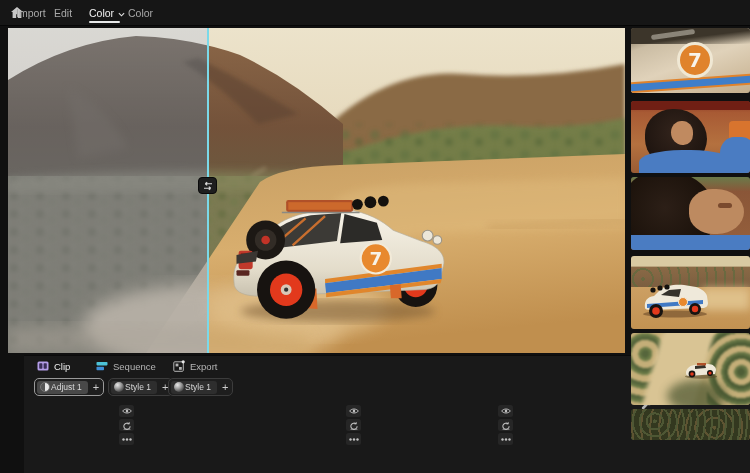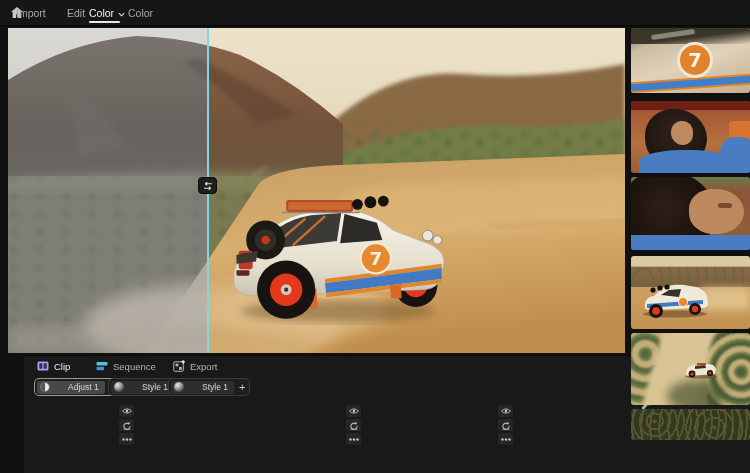--- a/index.html
+++ b/index.html
@@ -32,21 +32,21 @@
   .thumb{position:absolute;left:631px;width:119px;border-radius:3px;overflow:hidden;background:#222;cursor:pointer;}
   .layer{position:absolute;}
 
   
   .panel{position:absolute;left:0;top:355px;width:750px;height:118px;background:#191919;border-top:1px solid #0b0b0b;margin-left:24px;}
   .tab{position:absolute;top:4px;display:flex;align-items:center;gap:5px;cursor:pointer;}
   .tab-label{font-size:9.5px;color:#b5b5b5;}
   .tab.active .tab-label{color:#ededed;}
   .preset{position:absolute;top:22px;height:18px;border:1px solid #3c3c3c;border-radius:5px;display:flex;align-items:center;padding:0 4px 0 2px;cursor:pointer;background:#1e1e1e;}
   .preset.selected{border-color:#9a9a9a;}
-  .preset-pill{height:13px;border-radius:3px;background:#2e2e2e;display:flex;align-items:center;gap:18px;padding:0 6px 0 3px;}
+  .preset-pill{height:13px;border-radius:3px;background:#2e2e2e;display:flex;align-items:center;gap:1px;padding:0 6px 0 3px;}
   .preset.selected .preset-pill{background:#484848;}
   .preset-label{font-size:8.5px;color:#d8d8d8;white-space:nowrap;}
   .preset-plus{font-size:11px;color:#cdcdcd;margin-left:5px;line-height:10px;}
   .ball{width:10px;height:10px;border-radius:50%;background:radial-gradient(circle at 35% 30%,#e8e8e8,#9a9a9a 40%,#3a3a3a 80%);}
   .ball.adj{background:conic-gradient(#e8e8e8 0 50%,#555 50% 100%);border:1px solid #777;}
 
   .gbtn{position:absolute;width:15px;height:12px;background:#262626;border-radius:2.5px;display:flex;align-items:center;justify-content:center;color:#c2c2c2;cursor:pointer;}
   .rtool{position:absolute;color:#b5b5b5;cursor:pointer;}
   svg{display:block;}
   text{font-family:"DejaVu Sans","Liberation Sans",sans-serif;}
@@ -56,21 +56,21 @@
 
 <div class="app">
 
   <header class="topbar">
     <span class="ic" style="position:absolute;left:10px;top:6px;">
       <svg width="14" height="13" viewBox="0 0 14 13">
           <path d="M7 1 1 6h1.6v6h3.6V8.2h1.6V12h3.6V6H13z" fill="#c8c8c8"></path>
         </svg>
     </span>
     <span class="nav-item" style="left:16px">Import</span>
-    <span class="nav-item" style="left:67px">Edit</span>
+    <span class="nav-item" style="left:54px">Edit</span>
     <span class="nav-item active" style="left:89px"><span>Color</span><span class="chev"><svg width="7" height="5" viewBox="0 0 8 5">
             <path d="M1 1l3 3 3-3" fill="none" stroke="#e0e0e0" stroke-width="1.3"></path>
           </svg></span></span>
     <span class="nav-underline"></span>
     <span class="nav-item" style="left:128px">Color</span>
 
 
   </header>
 
   <div class="preview">

